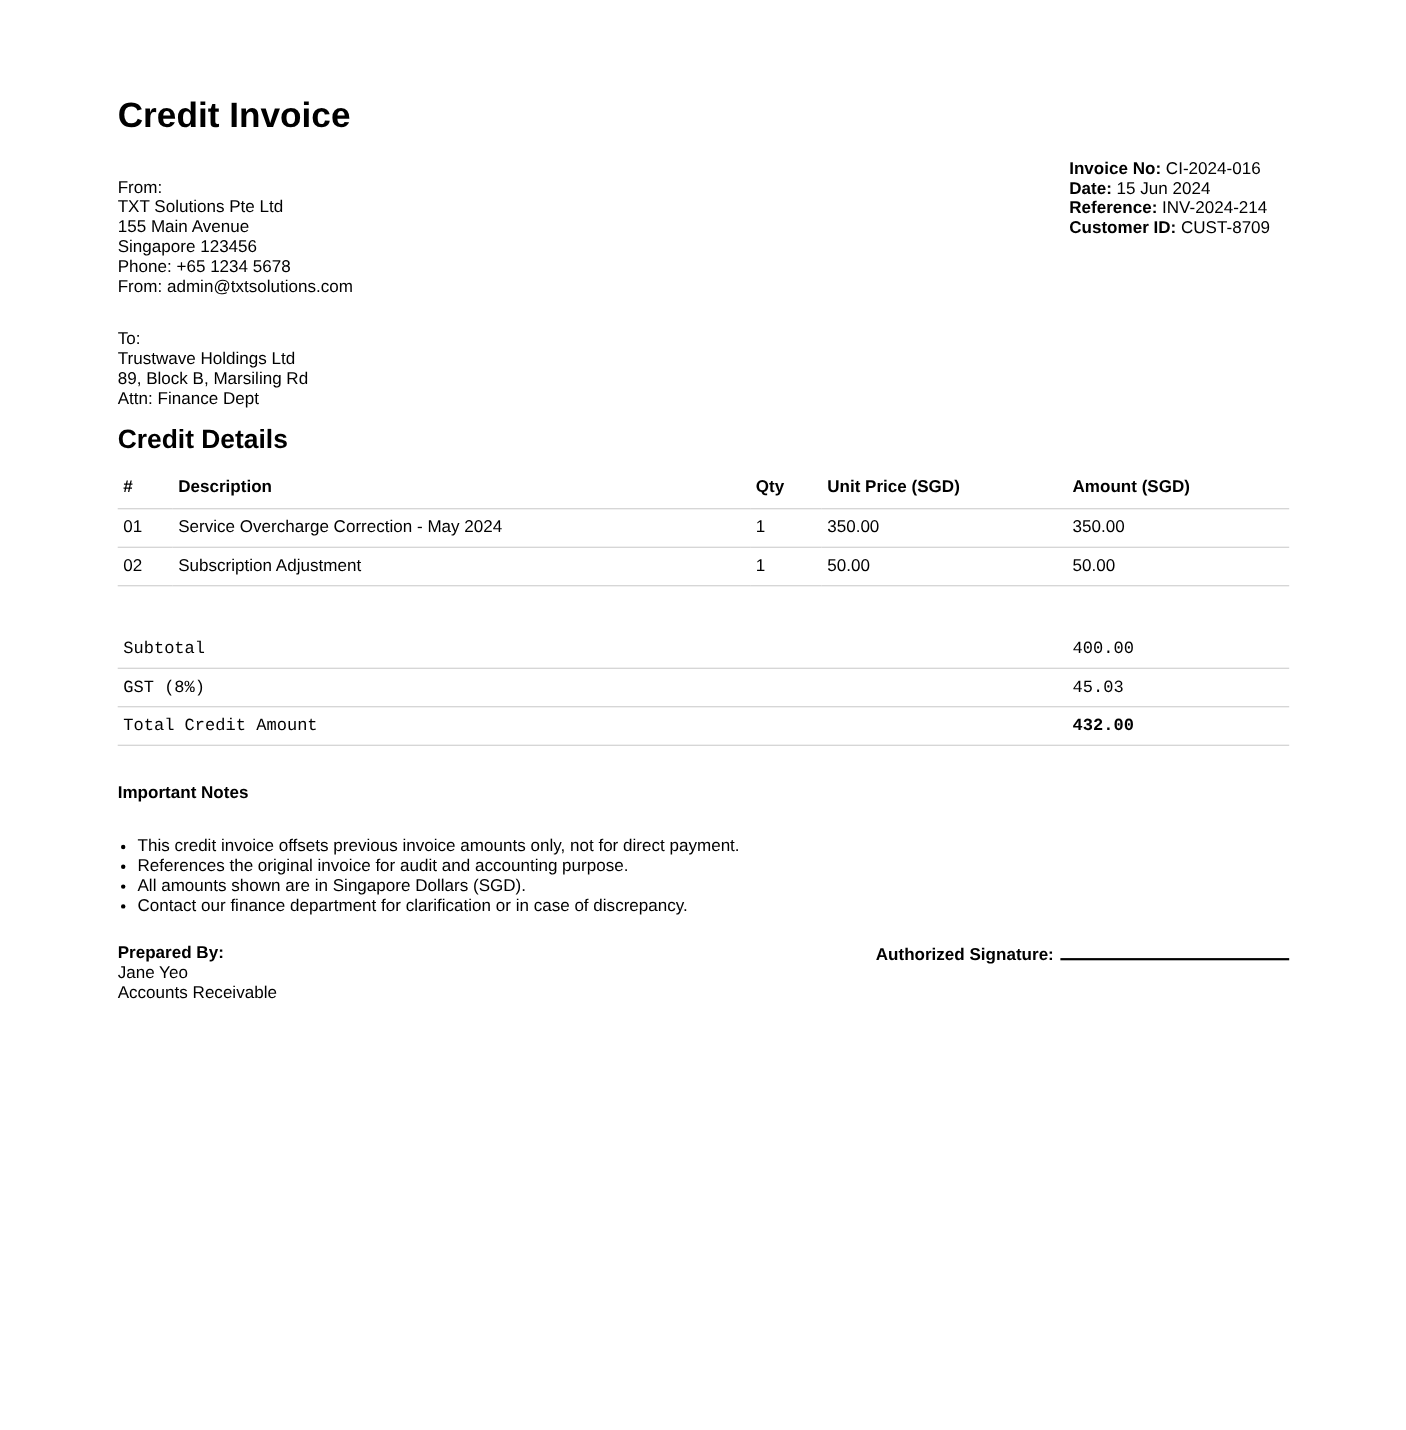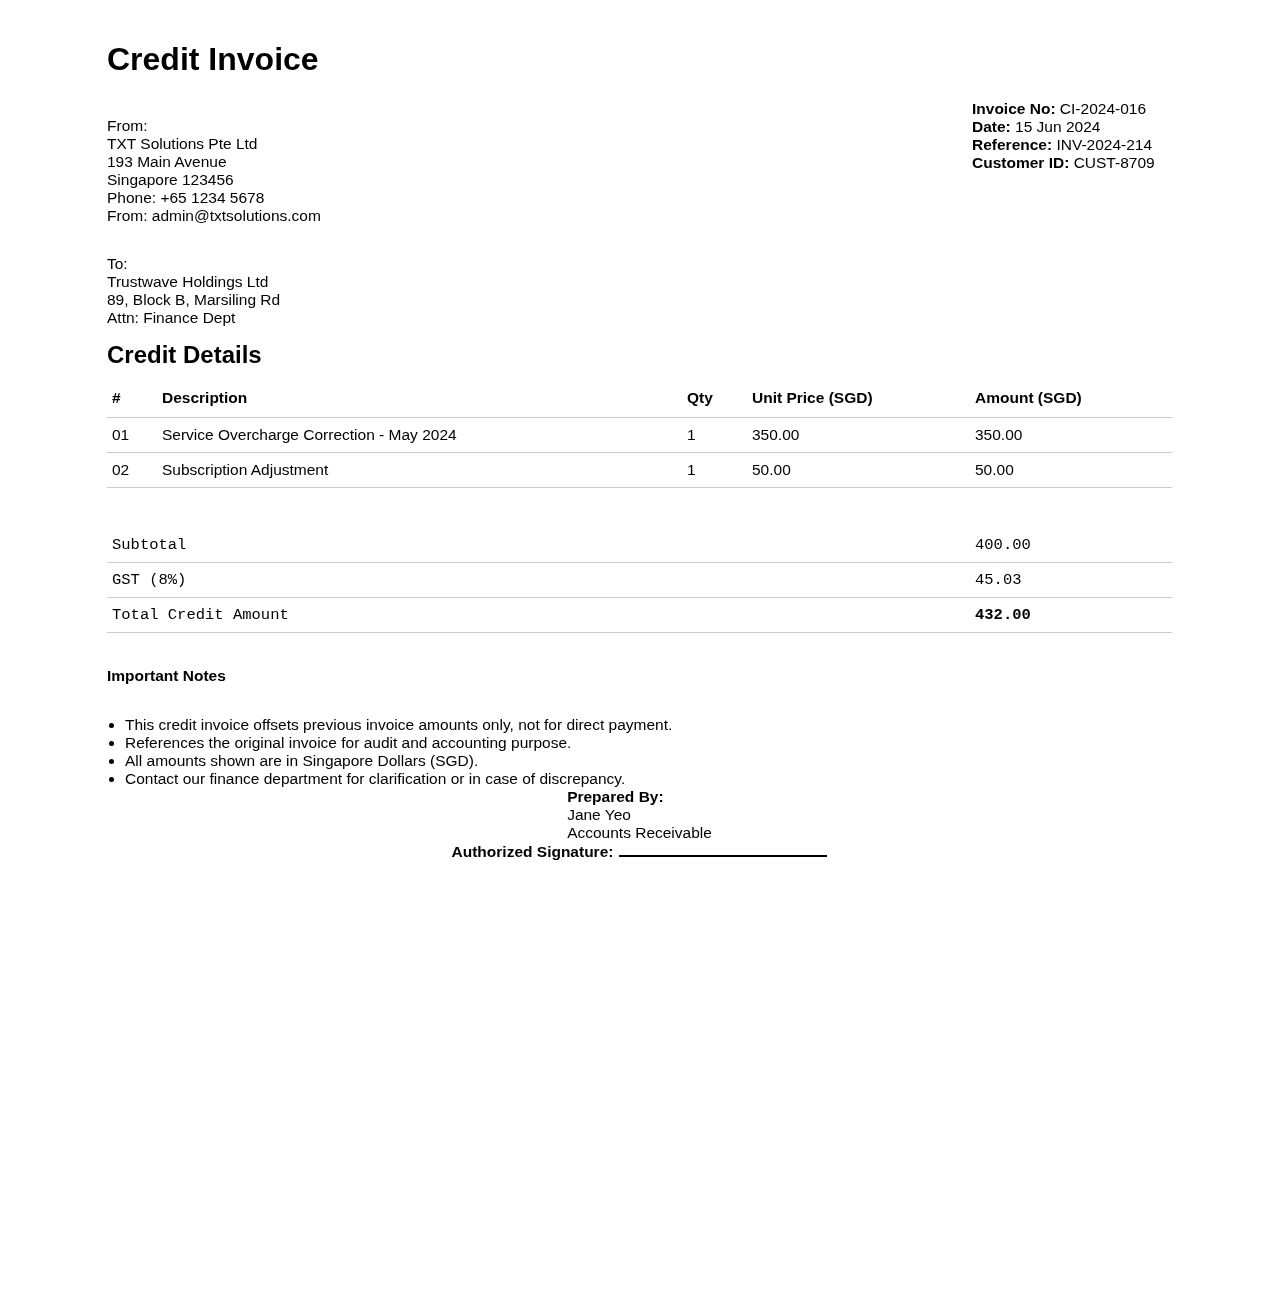--- a/index.html
+++ b/index.html
@@ -8,21 +8,21 @@
     background: #ffffff;
     color: #000000;
     font-family: "Liberation Sans", sans-serif;
     font-size: 15.5px;
     line-height: 18px;
   }
   body { min-height: 1300px; width: 1278px; }
   .page {
     width: 1065px;
     margin-left: 107px;
-    padding-top: 41px;
+    padding-top: 86px;
   }
   h1.doc-title {
     font-size: 32px;
     line-height: 37px;
     font-weight: bold;
     margin: 0 0 22px 0;
   }
   .header-row {
     display: flex;
     justify-content: space-between;
@@ -67,22 +67,22 @@
     margin: 34px 0 31px 0;
   }
   ul.notes-list {
     margin: 0;
     padding-left: 18px;
   }
   ul.notes-list li { line-height: 18px; }
   .footer-row {
     display: flex;
     justify-content: space-between;
-    align-items: center;
-    flex-direction: column;
+    align-items: flex-start;
+    margin-top: 25px;
   }
   .prepared-label { font-weight: bold; }
   .signature-block { font-weight: bold; padding-top: 1px; }
   .signature-line {
     display: inline-block;
     width: 208px;
     border-bottom: 2px solid #000000;
     height: 12px;
     margin-left: 6px;
   }
@@ -92,21 +92,21 @@
 
 <div class="page">
 
   <h1 class="doc-title">Credit Invoice</h1>
 
   <div class="header-row">
     <div class="from-block">
       <div class="addr-label">From:</div>
       <div>
           <div>TXT Solutions Pte Ltd</div>
-          <div>193 Main Avenue</div>
+          <div>155 Main Avenue</div>
           <div>Singapore 123456</div>
           <div>Phone: +65 1234 5678</div>
           <div>From: admin@txtsolutions.com</div>
         </div>
     </div>
     <div class="meta-block" id="meta-block">
         <div class="meta-line"><span class="meta-label">Invoice No:</span><span> CI-2024-016</span></div>
         <div class="meta-line"><span class="meta-label">Date:</span><span> 15 Jun 2024</span></div>
         <div class="meta-line"><span class="meta-label">Reference:</span><span> INV-2024-214</span></div>
         <div class="meta-line"><span class="meta-label">Customer ID:</span><span> CUST-8709</span></div>

